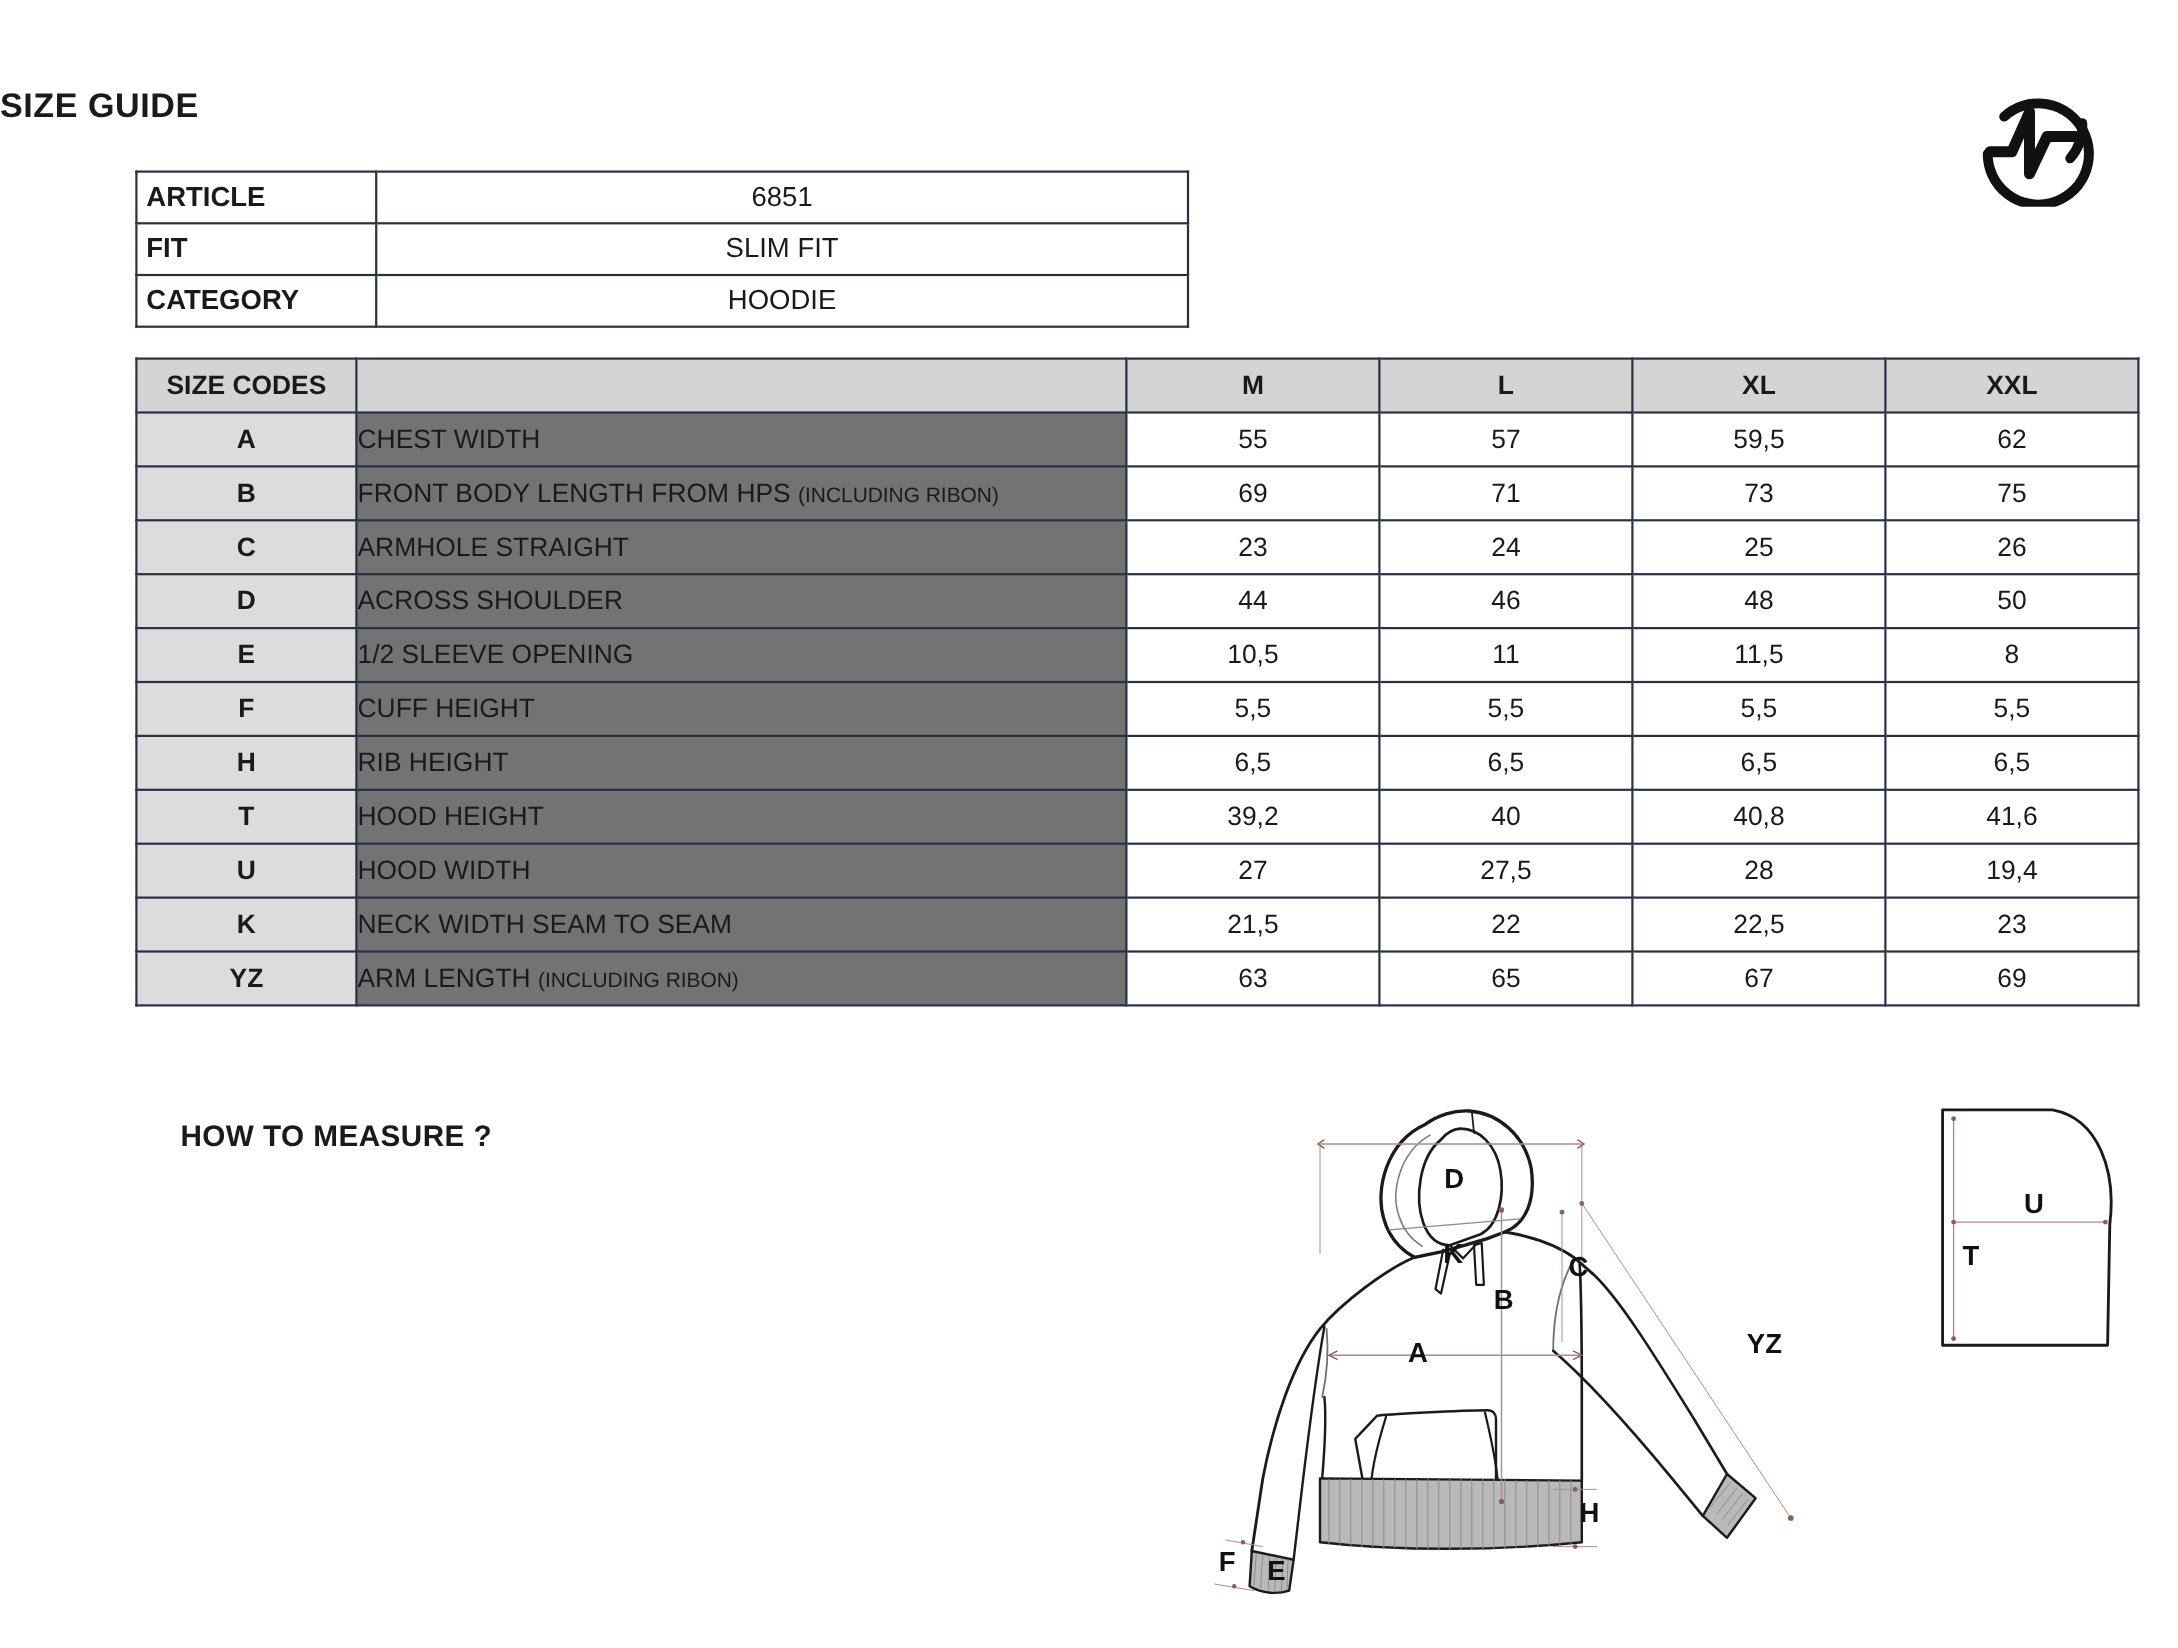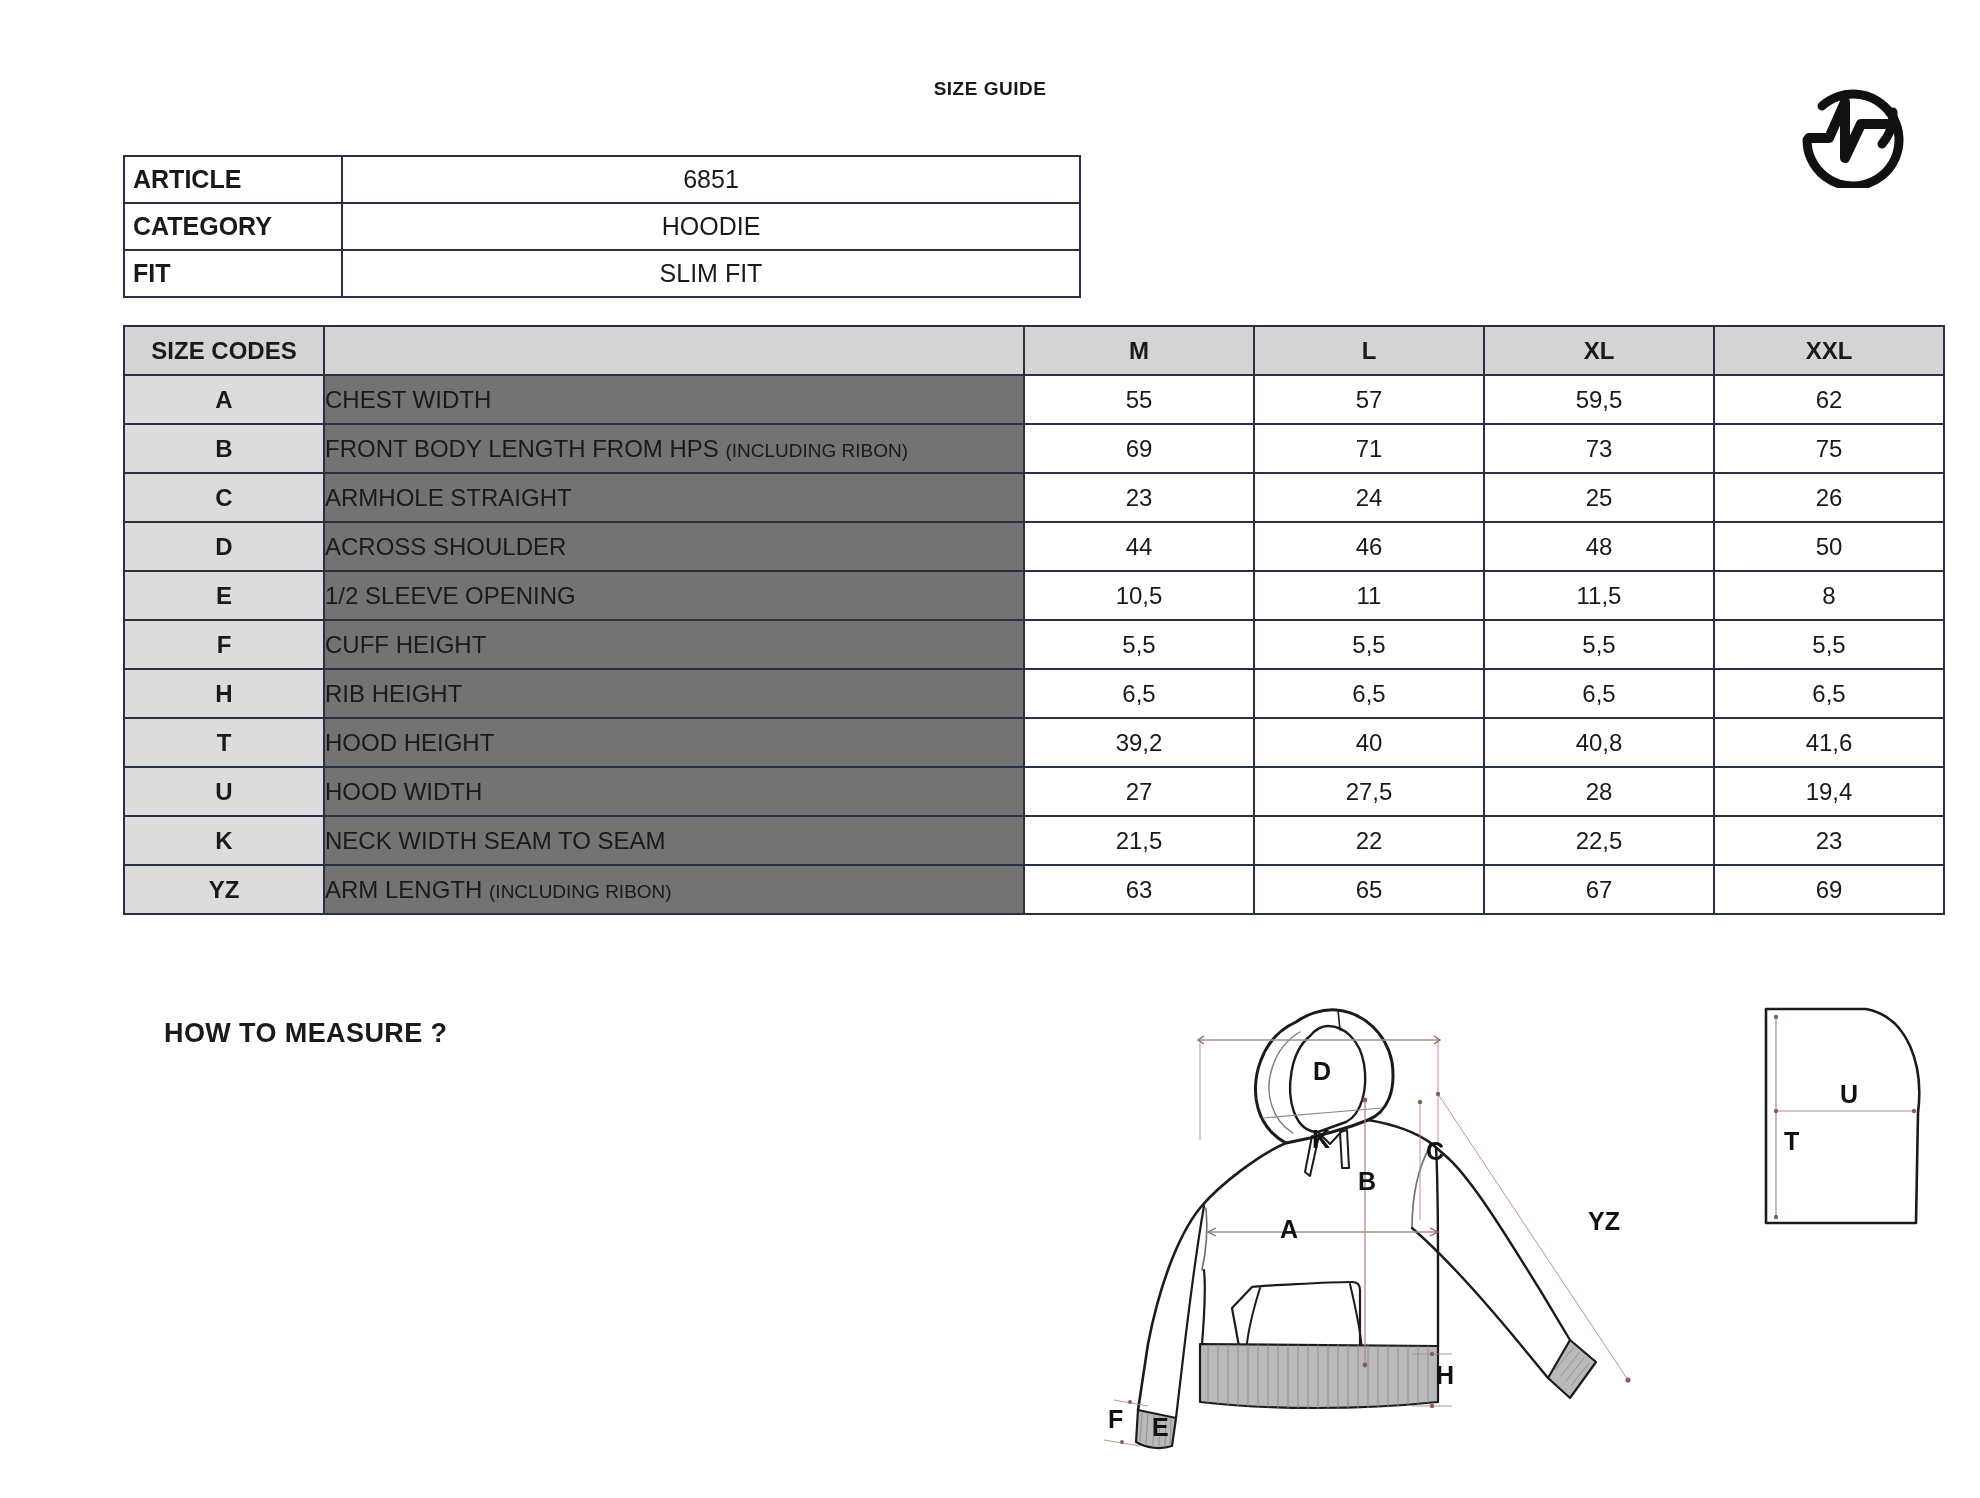--- a/index.html
+++ b/index.html
@@ -15,22 +15,21 @@
     color: #1a1a1a;
     overflow: hidden;
   }
 
   
   #page-title {
     position: absolute;
     left: 0;
     top: 78px;
     width: 1980px;
-    text-align: center;
-    font-size: 19px;
+    font-size: 31px;
     font-weight: bold;
     letter-spacing: 0.5px;
   }
 
   
   #brand-logo {
     position: absolute;
     left: 1787px;
     top: 62px;
     width: 126px;
@@ -153,26 +152,26 @@
   </svg>
 </div>
 
 <table id="info-table">
   <tbody>
     <tr>
       <td class="label">ARTICLE</td>
       <td class="value">6851</td>
     </tr>
     <tr>
+      <td class="label">FIT</td>
+      <td class="value">SLIM FIT</td>
+    </tr>
+    <tr>
       <td class="label">CATEGORY</td>
       <td class="value">HOODIE</td>
-    </tr>
-    <tr>
-      <td class="label">FIT</td>
-      <td class="value">SLIM FIT</td>
     </tr>
   </tbody>
 </table>
 
 <table id="size-table">
   <colgroup>
     <col class="col-code">
       <col class="col-desc">
     <col class="col-size">
       <col class="col-size">

